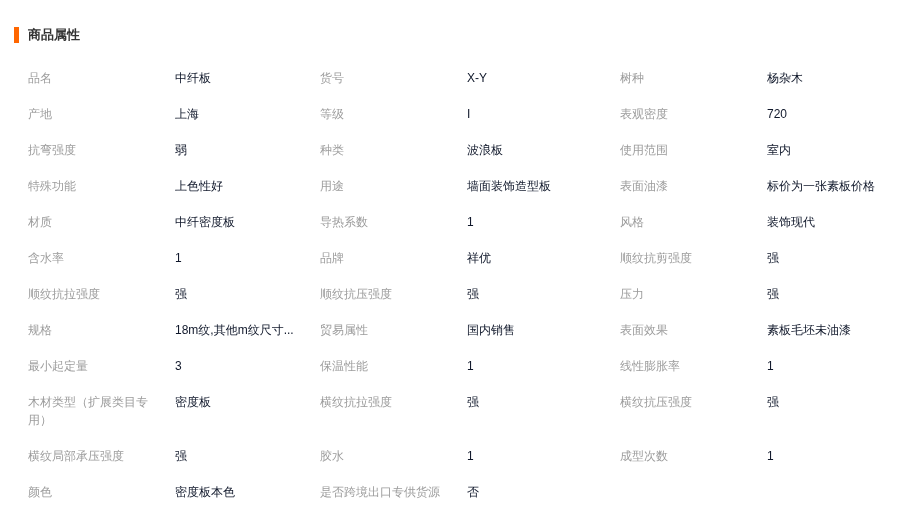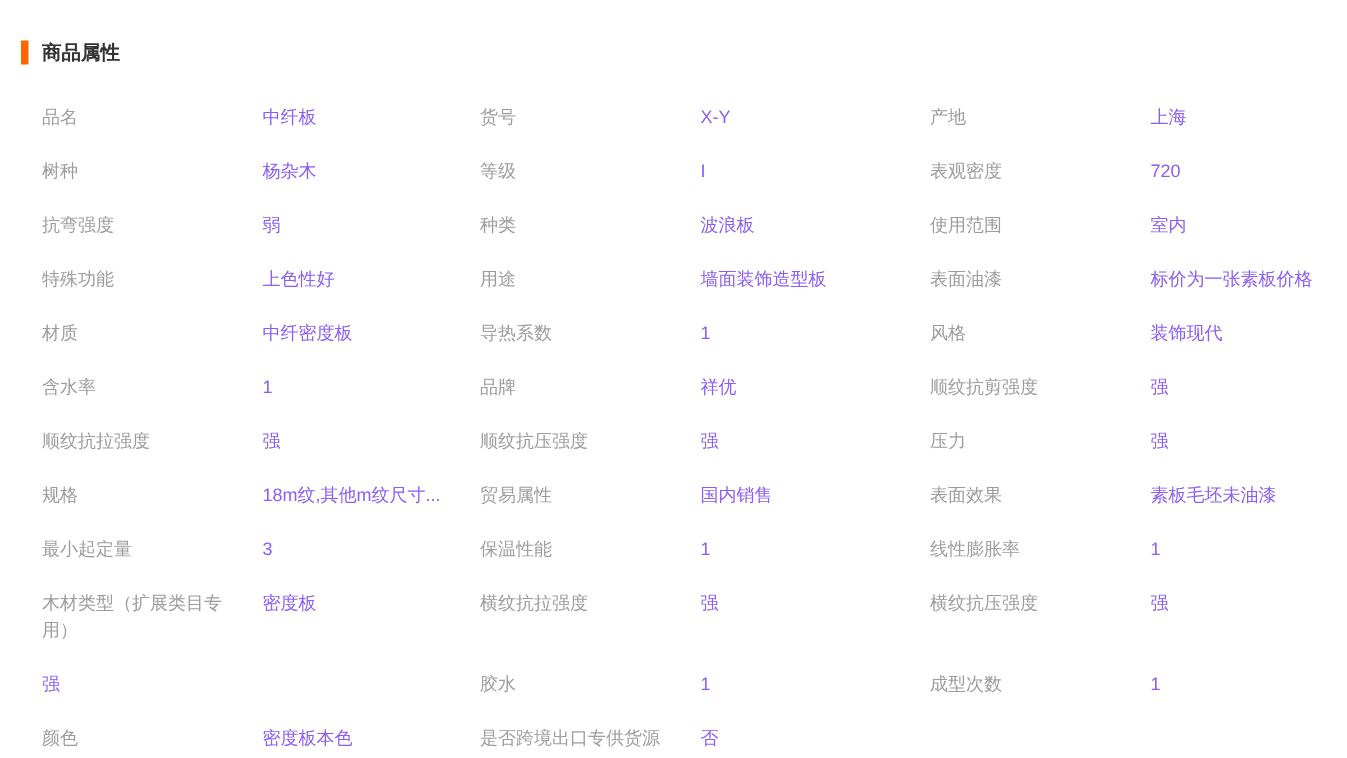--- a/index.html
+++ b/index.html
@@ -48,21 +48,21 @@
   }
   .attr-label {
     display: block;
     width: 147px;
     flex-shrink: 0;
     color: #9c9c9c;
     padding-right: 10px;
   }
   .attr-value {
     display: block;
-    color: #8b5cf6;
+    color: #0f172a;
     flex: 1;
     overflow: hidden;
     white-space: nowrap;
     text-overflow: ellipsis;
   }
 </style>
 </head>
 <body>
 
 <div class="section">
@@ -73,28 +73,28 @@
   <div class="attributes-grid">
       <div class="attr-cell">
         <span class="attr-label">品名</span>
         <span class="attr-value">中纤板</span>
       </div>
       <div class="attr-cell">
         <span class="attr-label">货号</span>
         <span class="attr-value">X-Y</span>
       </div>
       <div class="attr-cell">
+        <span class="attr-label">树种</span>
+        <span class="attr-value">杨杂木</span>
+      </div>
+      <div class="attr-cell">
         <span class="attr-label">产地</span>
         <span class="attr-value">上海</span>
       </div>
       <div class="attr-cell">
-        <span class="attr-label">树种</span>
-        <span class="attr-value">杨杂木</span>
-      </div>
-      <div class="attr-cell">
         <span class="attr-label">等级</span>
         <span class="attr-value">I</span>
       </div>
       <div class="attr-cell">
         <span class="attr-label">表观密度</span>
         <span class="attr-value">720</span>
       </div>
       <div class="attr-cell">
         <span class="attr-label">抗弯强度</span>
         <span class="attr-value">弱</span>
@@ -185,20 +185,21 @@
       </div>
       <div class="attr-cell">
         <span class="attr-label">横纹抗拉强度</span>
         <span class="attr-value">强</span>
       </div>
       <div class="attr-cell">
         <span class="attr-label">横纹抗压强度</span>
         <span class="attr-value">强</span>
       </div>
       <div class="attr-cell">
+        <span class="attr-label">横纹局部承压强度</span>
         <span class="attr-value">强</span>
       </div>
       <div class="attr-cell">
         <span class="attr-label">胶水</span>
         <span class="attr-value">1</span>
       </div>
       <div class="attr-cell">
         <span class="attr-label">成型次数</span>
         <span class="attr-value">1</span>
       </div>

